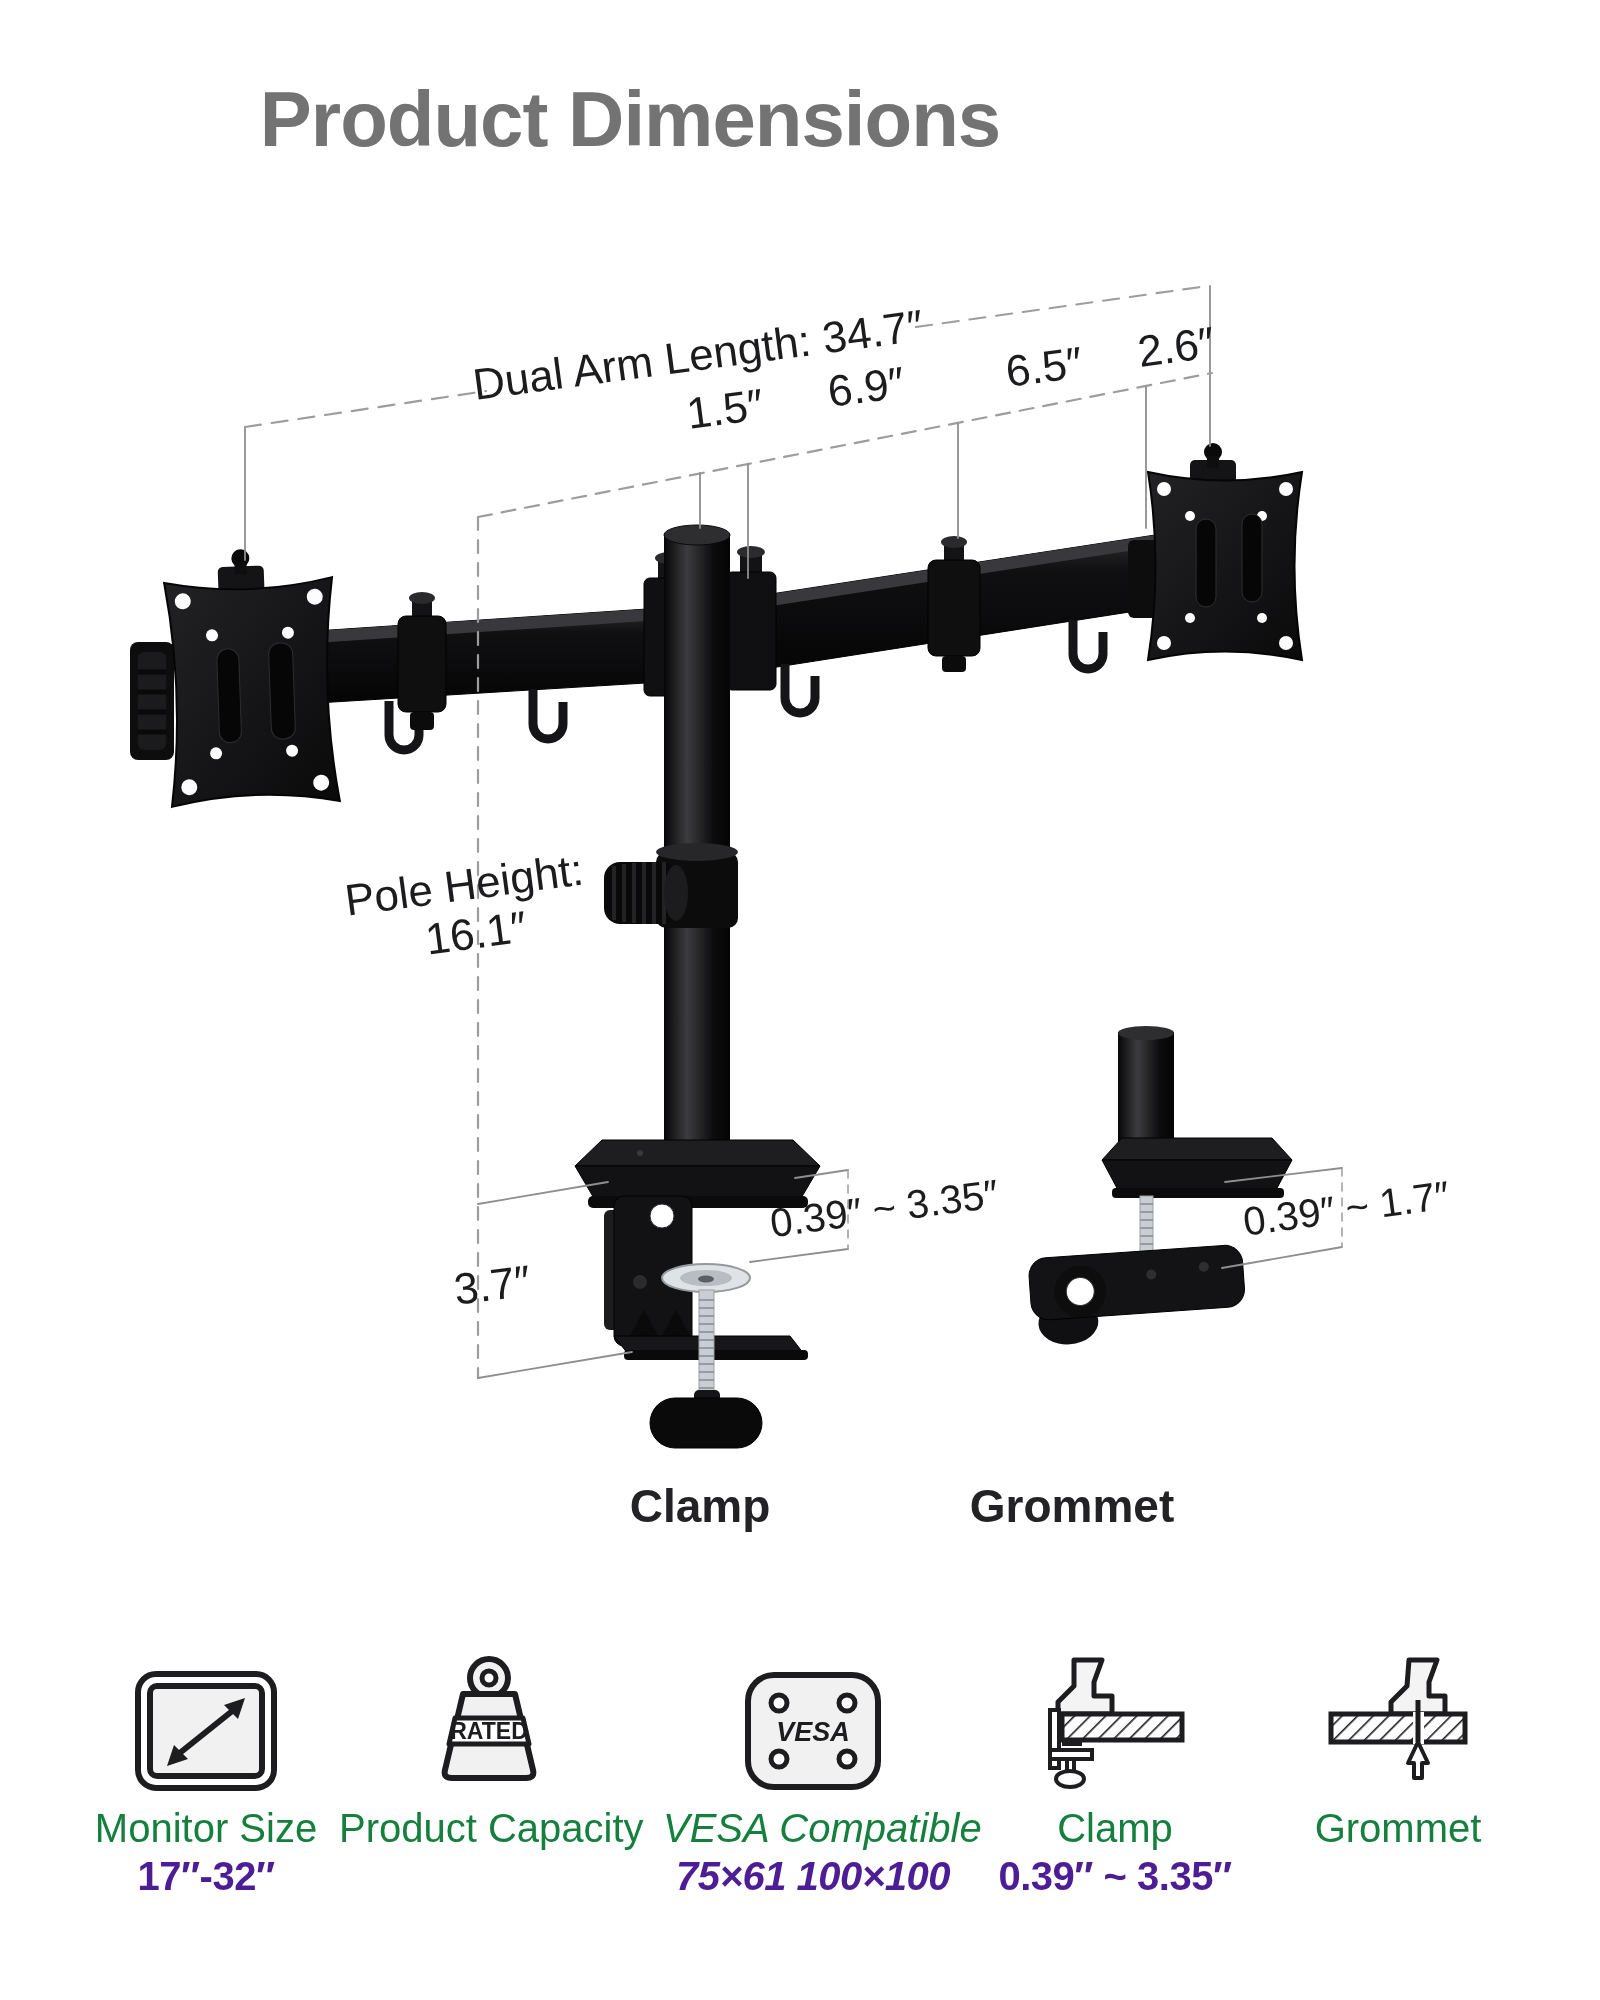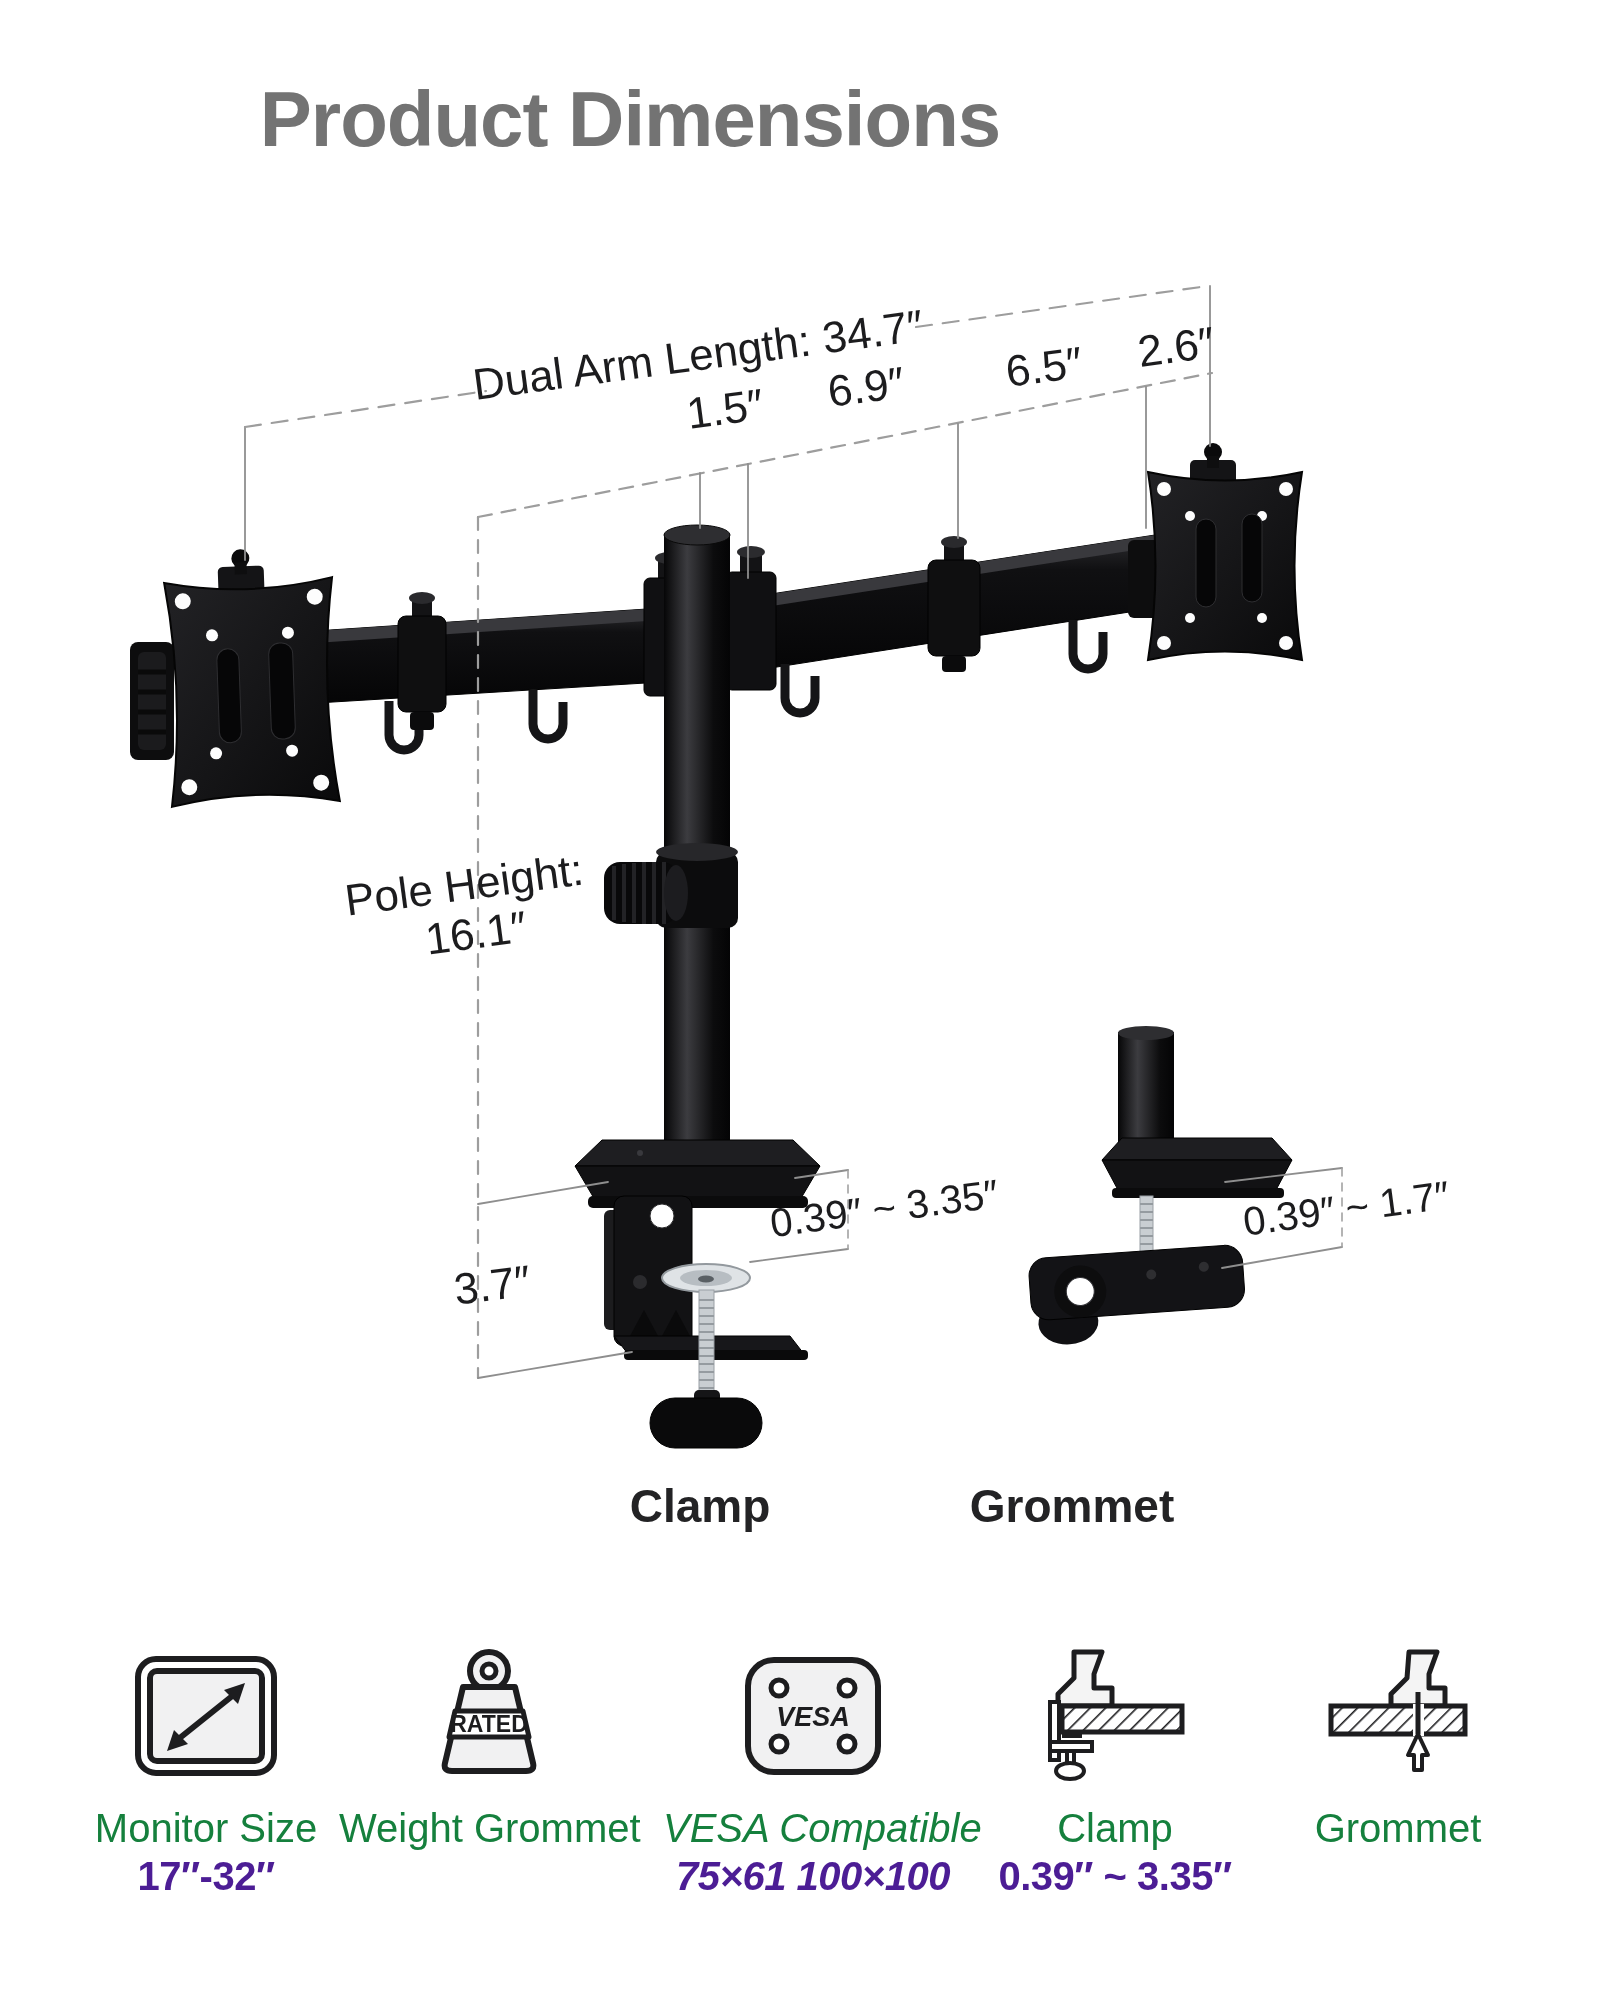--- a/index.html
+++ b/index.html
@@ -10,21 +10,21 @@
   .title{
     position:absolute;left:0;top:74px;width:1260px;text-align:center;
     font-size:78px;font-weight:700;color:#737373;letter-spacing:-1px;
   }
   .diagram-svg{position:absolute;left:0;top:0;}
   .dim-text{fill:#1c1c1e;font-size:44px;font-weight:400;}
   .range-text{fill:#1c1c1e;font-size:40px;font-weight:400;}
   .caption-text{fill:#232325;font-size:46px;font-weight:700;}
   .specs{position:absolute;left:0;top:1640px;width:1600px;height:300px;}
   .spec{position:absolute;width:300px;top:0;text-align:center;}
-  .spec .icon-box{height:152px;display:flex;align-items:center;justify-content:center;}
+  .spec .icon-box{height:152px;display:flex;align-items:flex-end;justify-content:center;}
   .spec .spec-label{margin-top:14px;font-size:40px;color:#15803d;line-height:44px;white-space:nowrap;}
   .spec .spec-value{margin-top:4px;font-size:40px;font-weight:700;color:#4c1d95;letter-spacing:-0.5px;white-space:nowrap;}
   .s1{left:56px;} .s2{left:339px;} .s3{left:663px;font-style:italic;} .s4{left:965px;} .s5{left:1248px;}
 </style>
 </head>
 <body>
 
 <svg width="0" height="0" style="position:absolute">
   <defs>
     <pattern id="hatch" width="11" height="11" patternUnits="userSpaceOnUse" patternTransform="rotate(45)">
@@ -238,21 +238,21 @@
   <div class="spec s2">
     <div class="icon-box">
       <svg viewBox="0 0 140 138" width="140" height="138">
         <circle cx="70" cy="24" r="19" fill="#f1f1f2" stroke="#1d1d1f" stroke-width="6"></circle>
         <circle cx="70" cy="24" r="7" fill="#ffffff" stroke="#1d1d1f" stroke-width="5"></circle>
         <path d="M44 40 L96 40 L114 116 Q116 124 107 124 L33 124 Q24 124 26 116 Z" fill="#f1f1f2" stroke="#1d1d1f" stroke-width="6" stroke-linejoin="round"></path>
         <polygon points="36,64 104,64 110,90 30,90" fill="#ffffff" stroke="#1d1d1f" stroke-width="5" stroke-linejoin="round"></polygon>
         <text x="70" y="85" text-anchor="middle" font-size="23" font-weight="700" fill="#1d1d1f">RATED</text>
       </svg>
     </div>
-    <div class="spec-label">Weight Grommet</div>
+    <div class="spec-label">Product Capacity</div>
   </div>
 
   <div class="spec s3">
     <div class="icon-box">
       <svg viewBox="0 0 140 122" width="140" height="122">
         <rect x="5" y="5" width="130" height="112" rx="26" fill="#f1f1f2" stroke="#1d1d1f" stroke-width="6"></rect>
         <circle cx="36" cy="33" r="8" fill="#ffffff" stroke="#1d1d1f" stroke-width="5"></circle>
         <circle cx="104" cy="33" r="8" fill="#ffffff" stroke="#1d1d1f" stroke-width="5"></circle>
         <circle cx="36" cy="89" r="8" fill="#ffffff" stroke="#1d1d1f" stroke-width="5"></circle>
         <circle cx="104" cy="89" r="8" fill="#ffffff" stroke="#1d1d1f" stroke-width="5"></circle>

